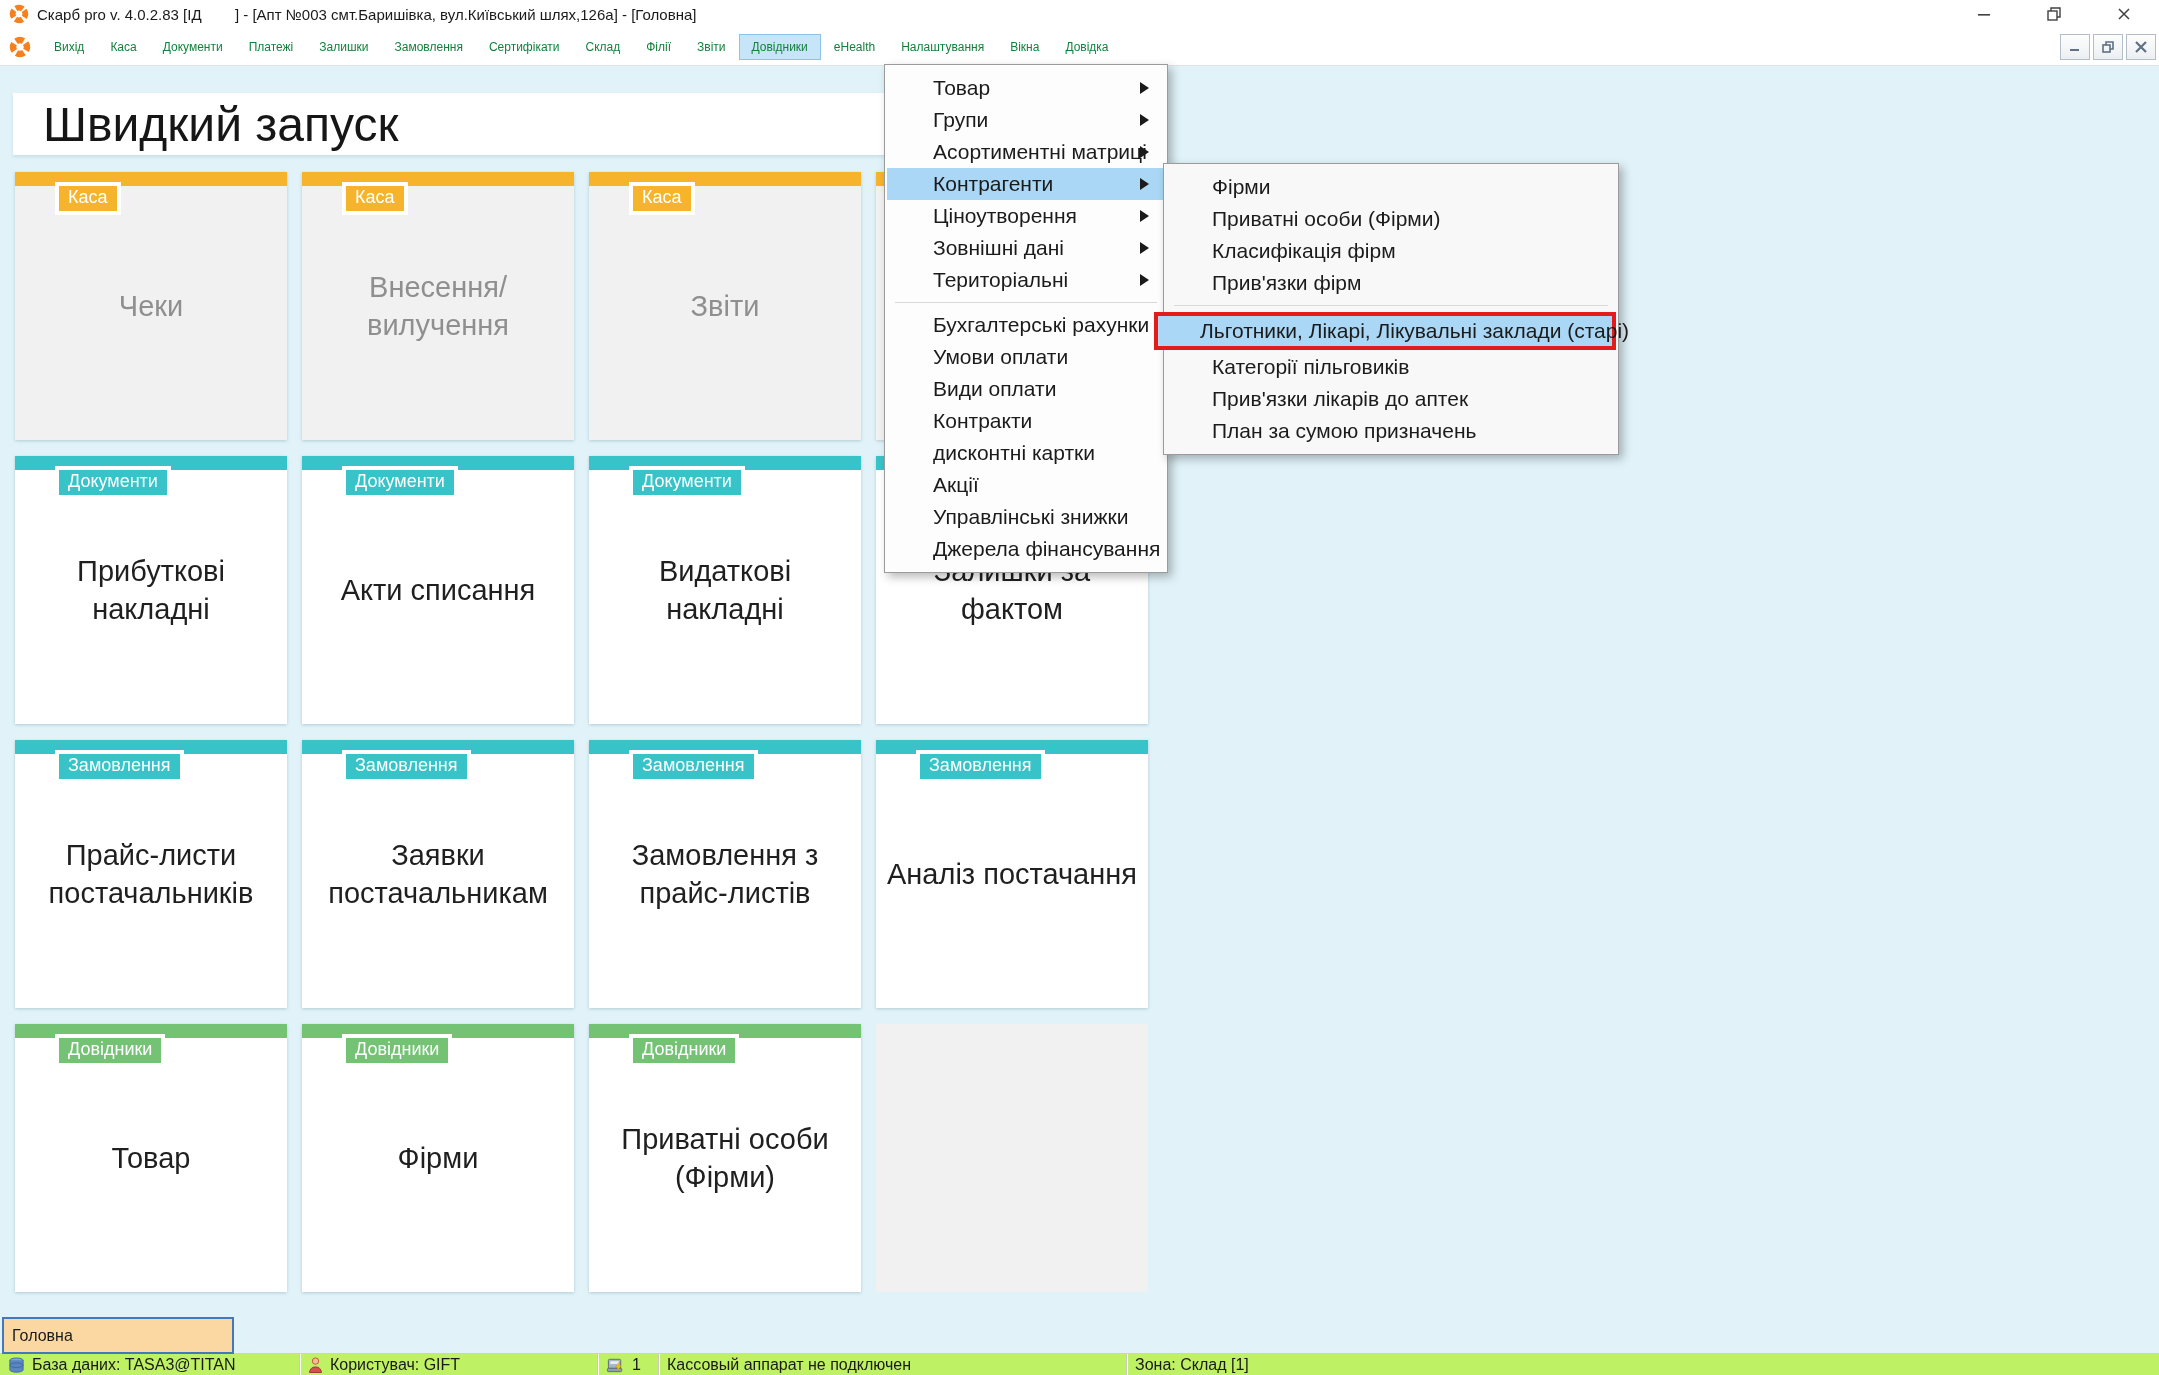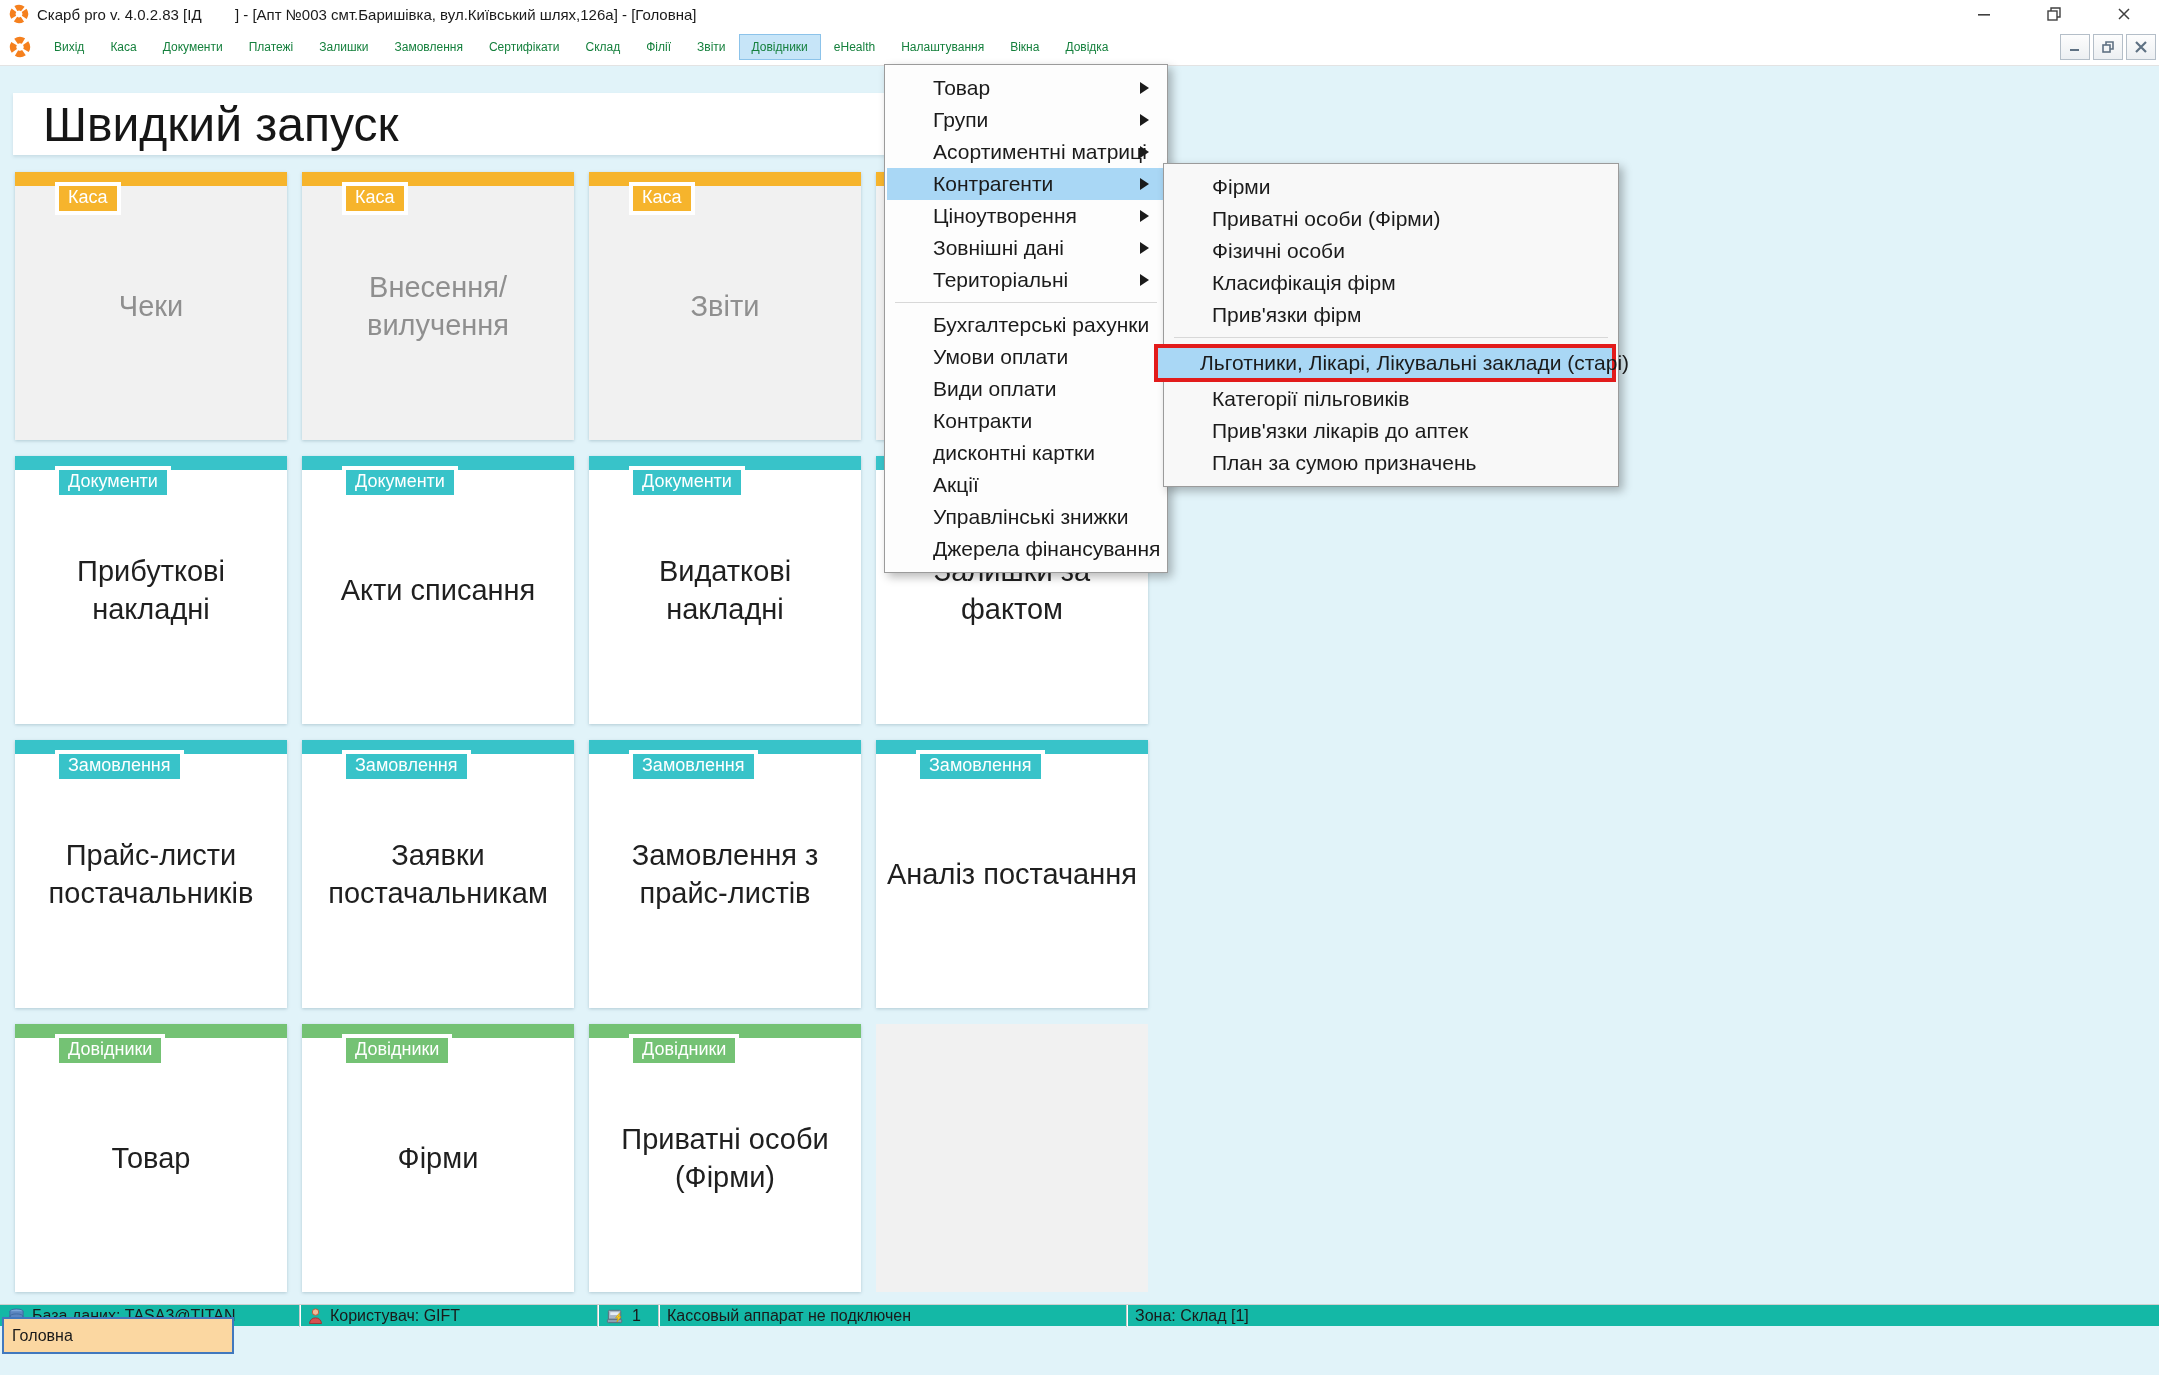--- a/index.html
+++ b/index.html
@@ -42,21 +42,21 @@
   #submenu{left:1172px;top:163px;width:456px;background:#F8F8F8;z-index:60;}
   .mi{position:relative;height:32px;line-height:32px;font-size:21px;color:#1b1b1b;padding-left:46px;margin:0 2px;white-space:nowrap;}
   .mi.hl{background:#A9D7F5;}
   .mi .arrow{position:absolute;right:16px;top:10px;width:0;height:0;border-left:9px solid #1b1b1b;border-top:6px solid transparent;border-bottom:6px solid transparent;}
   .menu-sep{height:1px;background:#d8d8d8;margin:6px 10px;}
   .mi.selected{background:#A9D7F5;border:4px solid #E21B1B;height:38px;line-height:29px;padding-left:42px;margin:1px 2px 1px -10px;}
 
   
   .tab{position:absolute;left:2px;top:1317px;width:232px;height:37px;background:#FBD7A1;border:2px solid #4178BE;display:flex;align-items:center;z-index:5;}
   .tab span{font-size:16px;color:#1a1a1a;margin-left:8px;}
-  .statusbar{position:absolute;left:0;top:1304px;width:2159px;height:22px;background:#14b8a6;border-top:1px solid #cfcfcf;display:flex;align-items:center;z-index:4;}
+  .statusbar{position:absolute;left:0;top:1353px;width:2159px;height:22px;background:#bef264;border-top:1px solid #cfcfcf;display:flex;align-items:center;z-index:4;}
   .sb-panel{height:22px;display:flex;align-items:center;gap:7px;padding-left:8px;border-right:1px solid #c9c9c9;box-shadow:1px 0 0 #fff;}
   .sb-panel:last-child{border-right:none;box-shadow:none;}
   .sb-panel span{font-size:16px;color:#1a1a1a;white-space:nowrap;}
   .sb-ico{display:flex;align-items:center;}
 </style>
 </head>
 <body>
 
 <div id="app">
 
@@ -226,21 +226,20 @@
       <div class="mi">Контракти</div>
       <div class="mi">дисконтні картки</div>
       <div class="mi">Акції</div>
       <div class="mi">Управлінські знижки</div>
       <div class="mi">Джерела фінансування</div>
     </div>
 
   <div id="submenu" class="menu-pop" style="left: 1163px;">
       <div class="mi">Фірми</div>
       <div class="mi">Приватні особи (Фірми)</div>
-      <div class="mi">Фізичні особи</div>
       <div class="mi">Класифікація фірм</div>
       <div class="mi">Прив'язки фірм</div>
       <div class="menu-sep"></div>
       <div class="mi selected">Льготники, Лікарі, Лікувальні заклади (старі)</div>
       <div class="mi">Категорії пільговиків</div>
       <div class="mi">Прив'язки лікарів до аптек</div>
       <div class="mi">План за сумою призначень</div>
     </div>
 
   <div class="tab">

